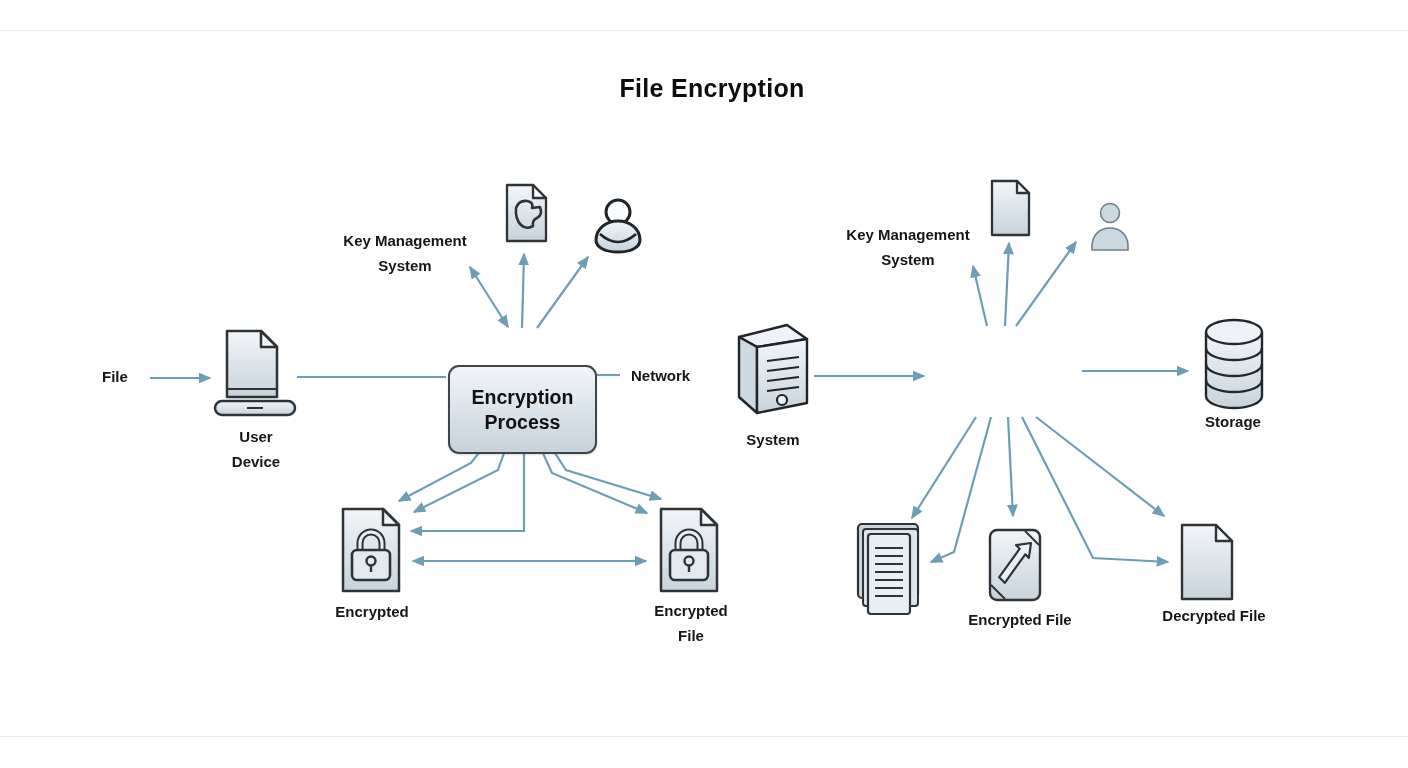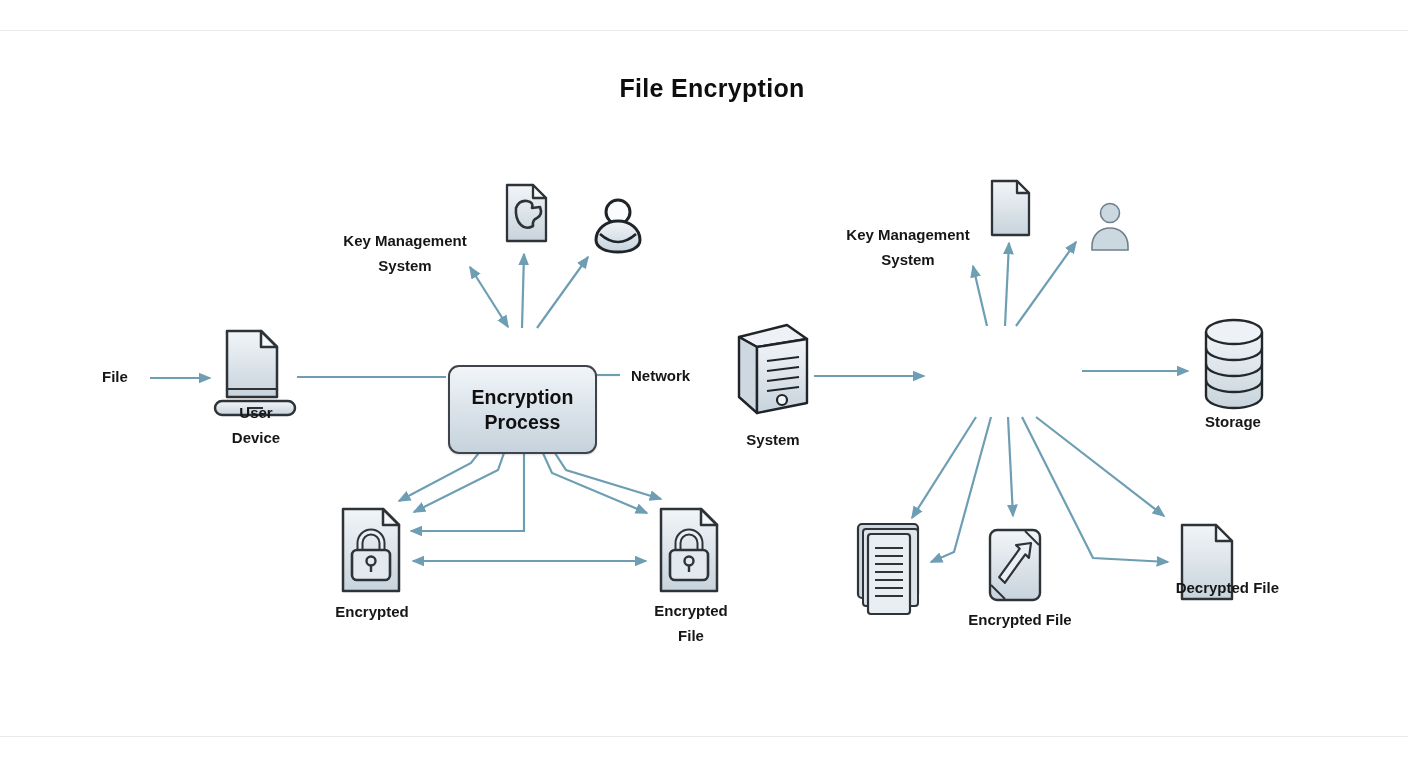--- a/index.html
+++ b/index.html
@@ -85,21 +85,21 @@
 
   <svg class="icon" style="left:212px;top:327px;" width="86" height="92" viewBox="0 0 86 92">
     <g stroke="#2e3337" stroke-width="2.5" stroke-linejoin="round">
       <path d="M15,4 h34 l16,16 v50 h-50 z" fill="url(#gIcon) #dbe3ea"></path>
       <path d="M49,4 l16,16 h-16 z" fill="#f6f9fb"></path>
       <line x1="15" y1="62" x2="65" y2="62" stroke-width="2"></line>
       <rect x="3" y="74" width="80" height="14" rx="7" fill="url(#gIcon) #dbe3ea"></rect>
       <line x1="35" y1="81" x2="51" y2="81" stroke-width="2"></line>
     </g>
   </svg>
-  <div class="lbl center" style="left:214px;top:400px;width:84px;">User Device</div>
+  <div class="lbl center" style="left:214px;top:424px;width:84px;">User Device</div>
 
   <div class="lbl center" style="left:318px;top:228px;width:174px;">Key Management System</div>
 
   <svg class="icon" style="left:503px;top:182px;" width="46" height="62" viewBox="0 0 46 62">
     <g stroke="#2e3337" stroke-width="2.3" stroke-linejoin="round">
       <path d="M4,3 h26 l13,13 v43 h-39 z" fill="url(#gIcon) #dbe3ea"></path>
       <path d="M30,3 l13,13 h-13 z" fill="#f6f9fb"></path>
       <path d="M13,26 q3,-8 11,-7 q7,1 5,7 l8,-1 q3,8 -3,11 q-5,2 -4,8 q-7,4 -12,-1 q-6,-6 -5,-17 z" fill="none" stroke-width="2.6"></path>
     </g>
   </svg>
@@ -212,15 +212,15 @@
     </g>
   </svg>
   <div class="lbl center nowrap" style="left:955px;top:607px;width:130px;">Encrypted File</div>
 
   <svg class="icon" style="left:1178px;top:522px;" width="58" height="80" viewBox="0 0 58 80">
     <g stroke="#2e3337" stroke-width="2.4" stroke-linejoin="round">
       <path d="M4,3 h34 l16,16 v58 h-50 z" fill="url(#gIcon) #dbe3ea"></path>
       <path d="M38,3 l16,16 h-16 z" fill="#f6f9fb"></path>
     </g>
   </svg>
-  <div class="lbl center nowrap" style="left:1149px;top:575px;width:130px;text-align:right;">Decrypted File</div>
+  <div class="lbl center nowrap" style="left:1149px;top:603px;width:130px;">Decrypted File</div>
 
 </div>
 
 </body></html>

